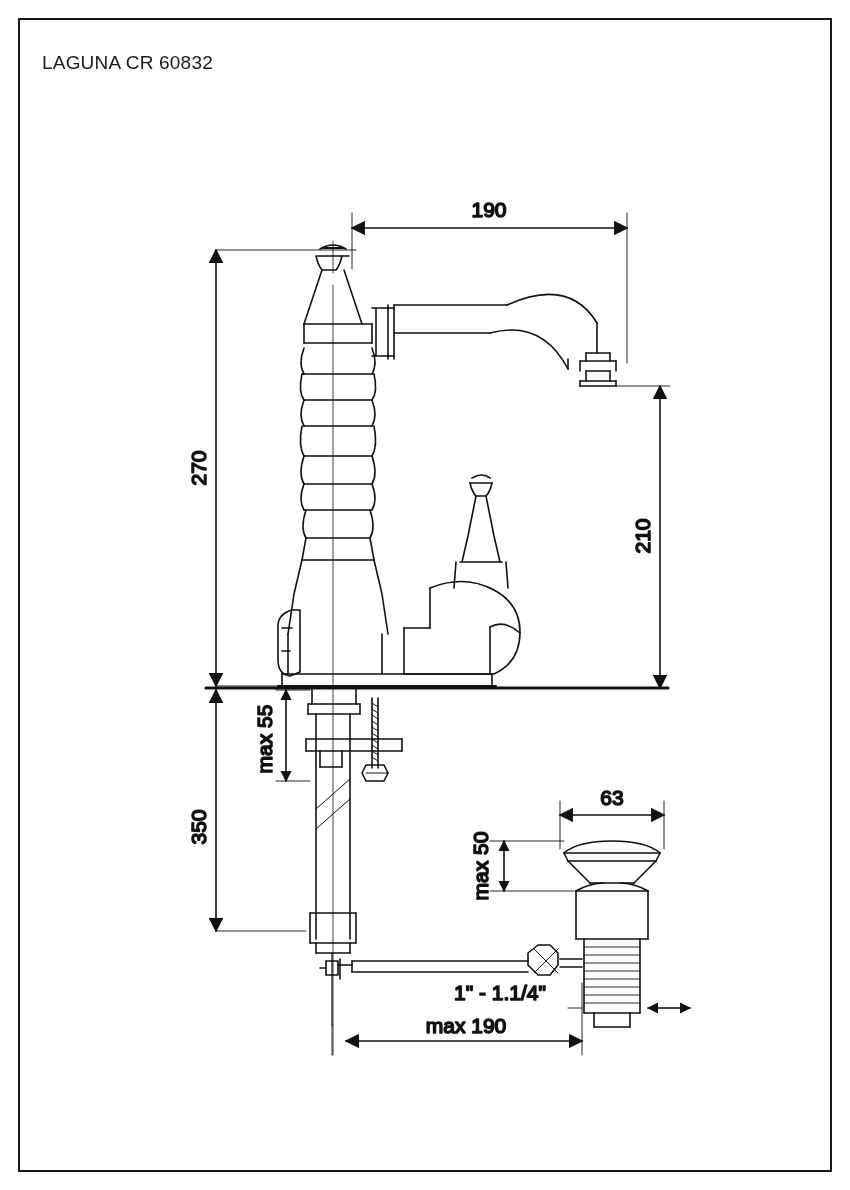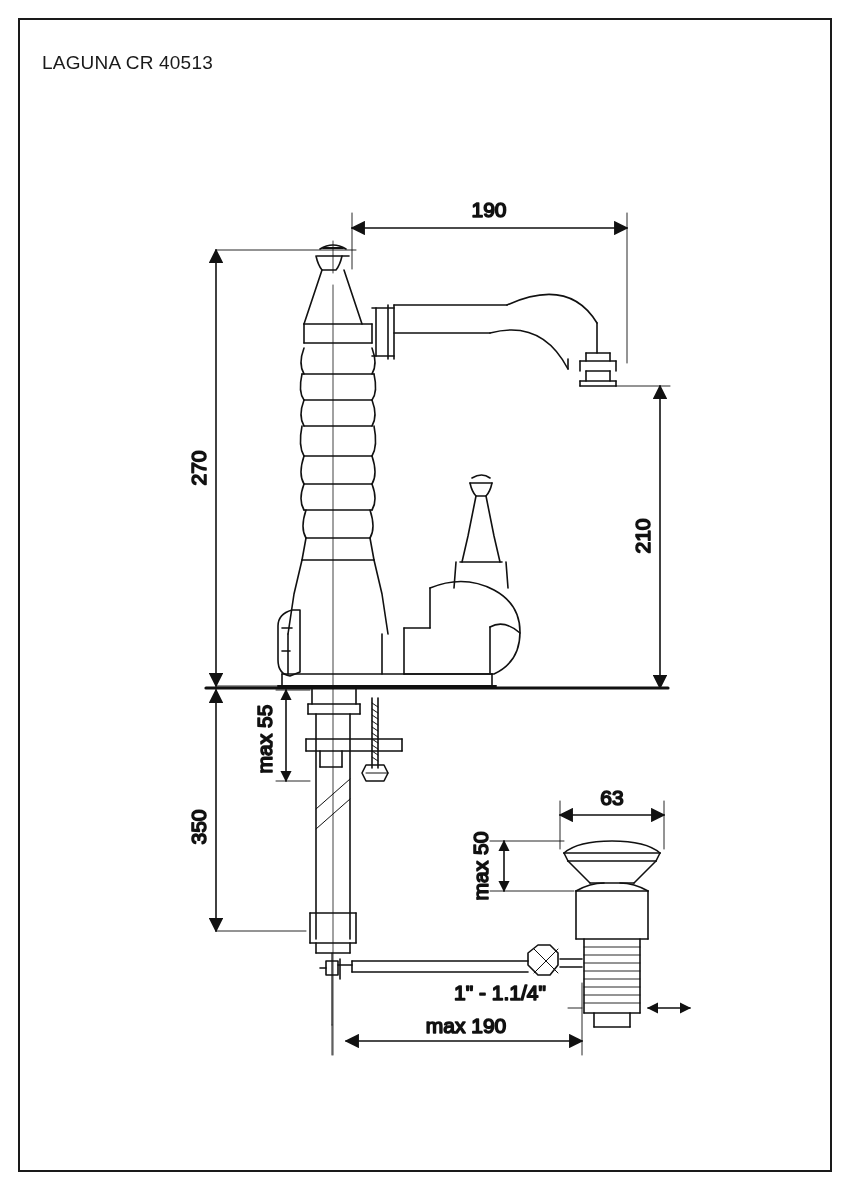--- a/index.html
+++ b/index.html
@@ -41,21 +41,21 @@
     font-family: "Liberation Sans", sans-serif;
     font-size: 21px;
     fill: #111111;
   }
 </style>
 </head>
 <body>
 
 <div id="page">
   <div id="frame"></div>
-  <div id="title">LAGUNA CR 40513</div>
+  <div id="title">LAGUNA CR 60832</div>
 
   <div id="drawing">
     <svg width="810" height="1150" viewBox="0 0 810 1150">
       <defs>
         <marker id="ar" viewBox="0 0 10 10" refX="9" refY="5" markerWidth="9" markerHeight="9" orient="auto-start-reverse">
           <path d="M0,0 L10,5 L0,10 z" fill="#111111"></path>
         </marker>
         <marker id="arS" viewBox="0 0 10 10" refX="9" refY="5" markerWidth="7" markerHeight="7" orient="auto-start-reverse">
           <path d="M0,0 L10,5 L0,10 z" fill="#111111"></path>
         </marker>

